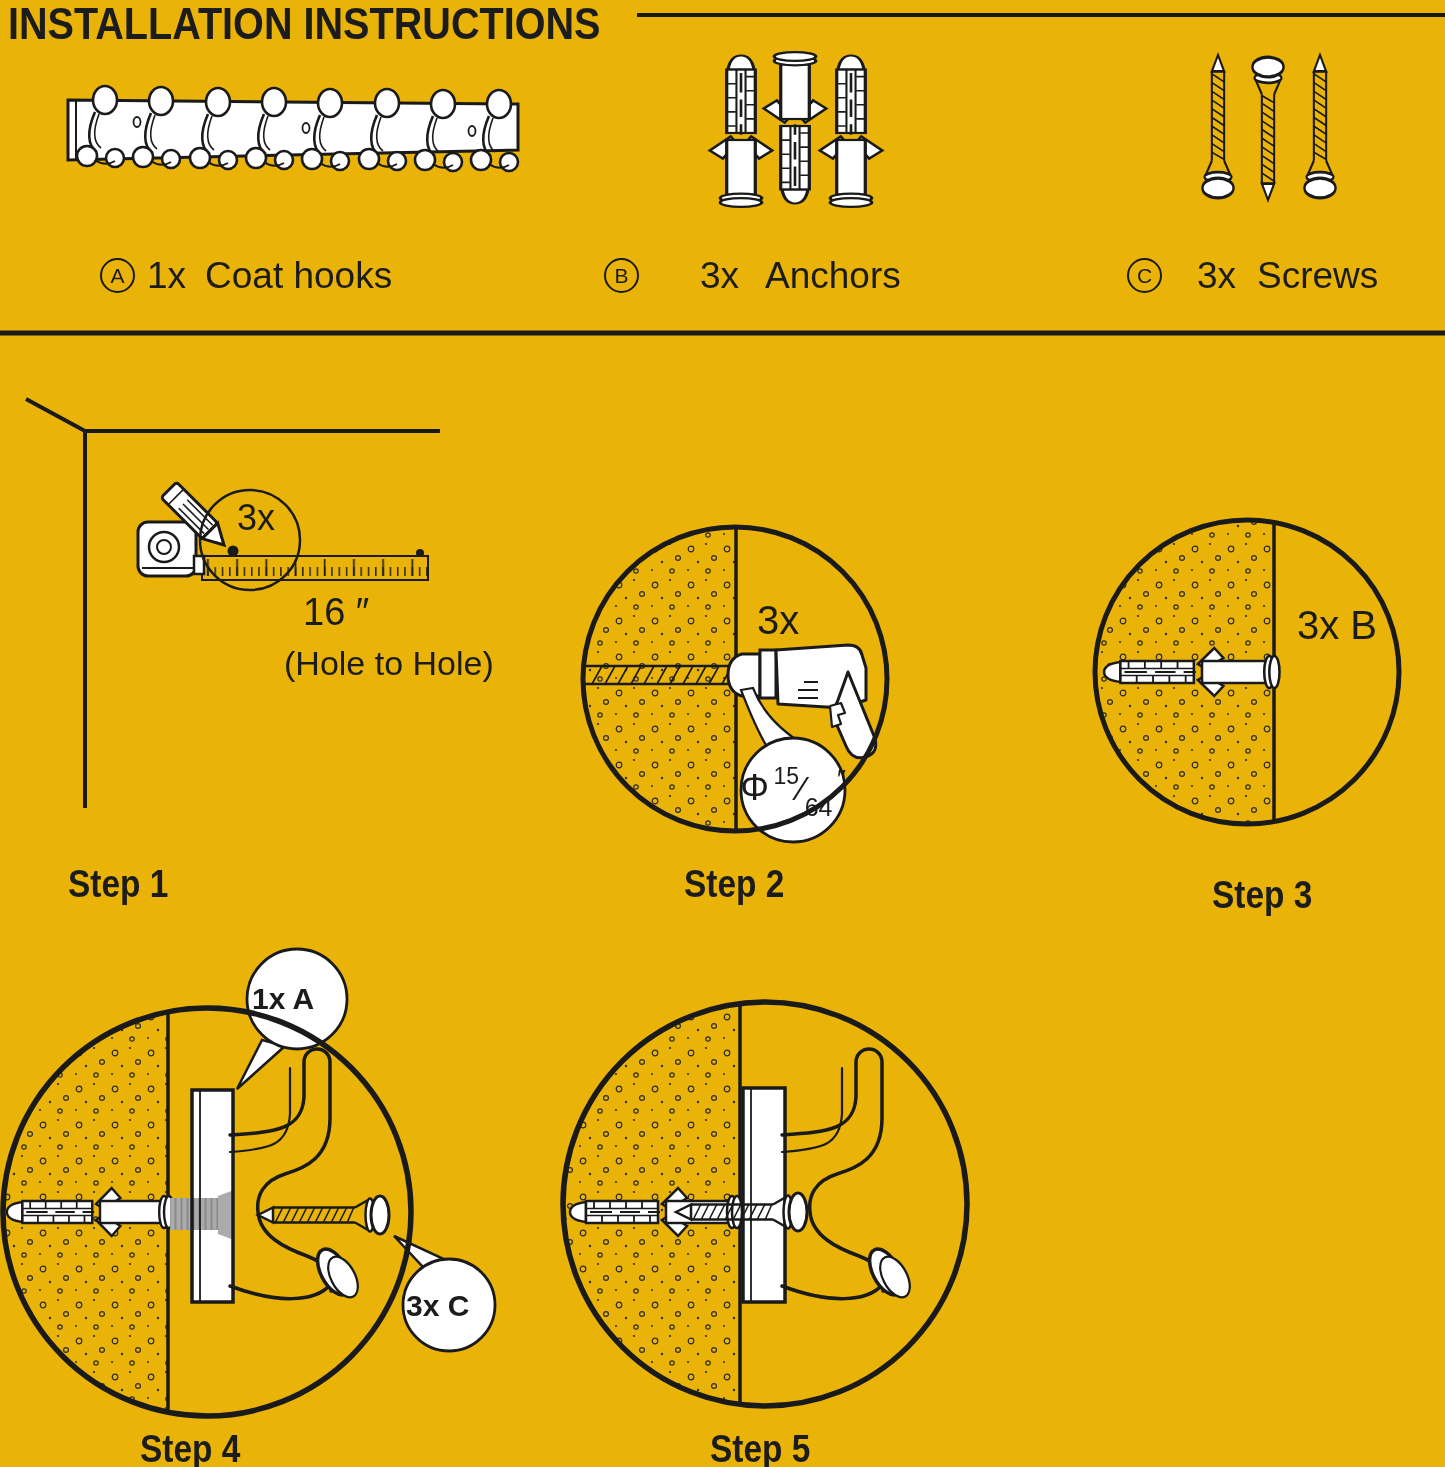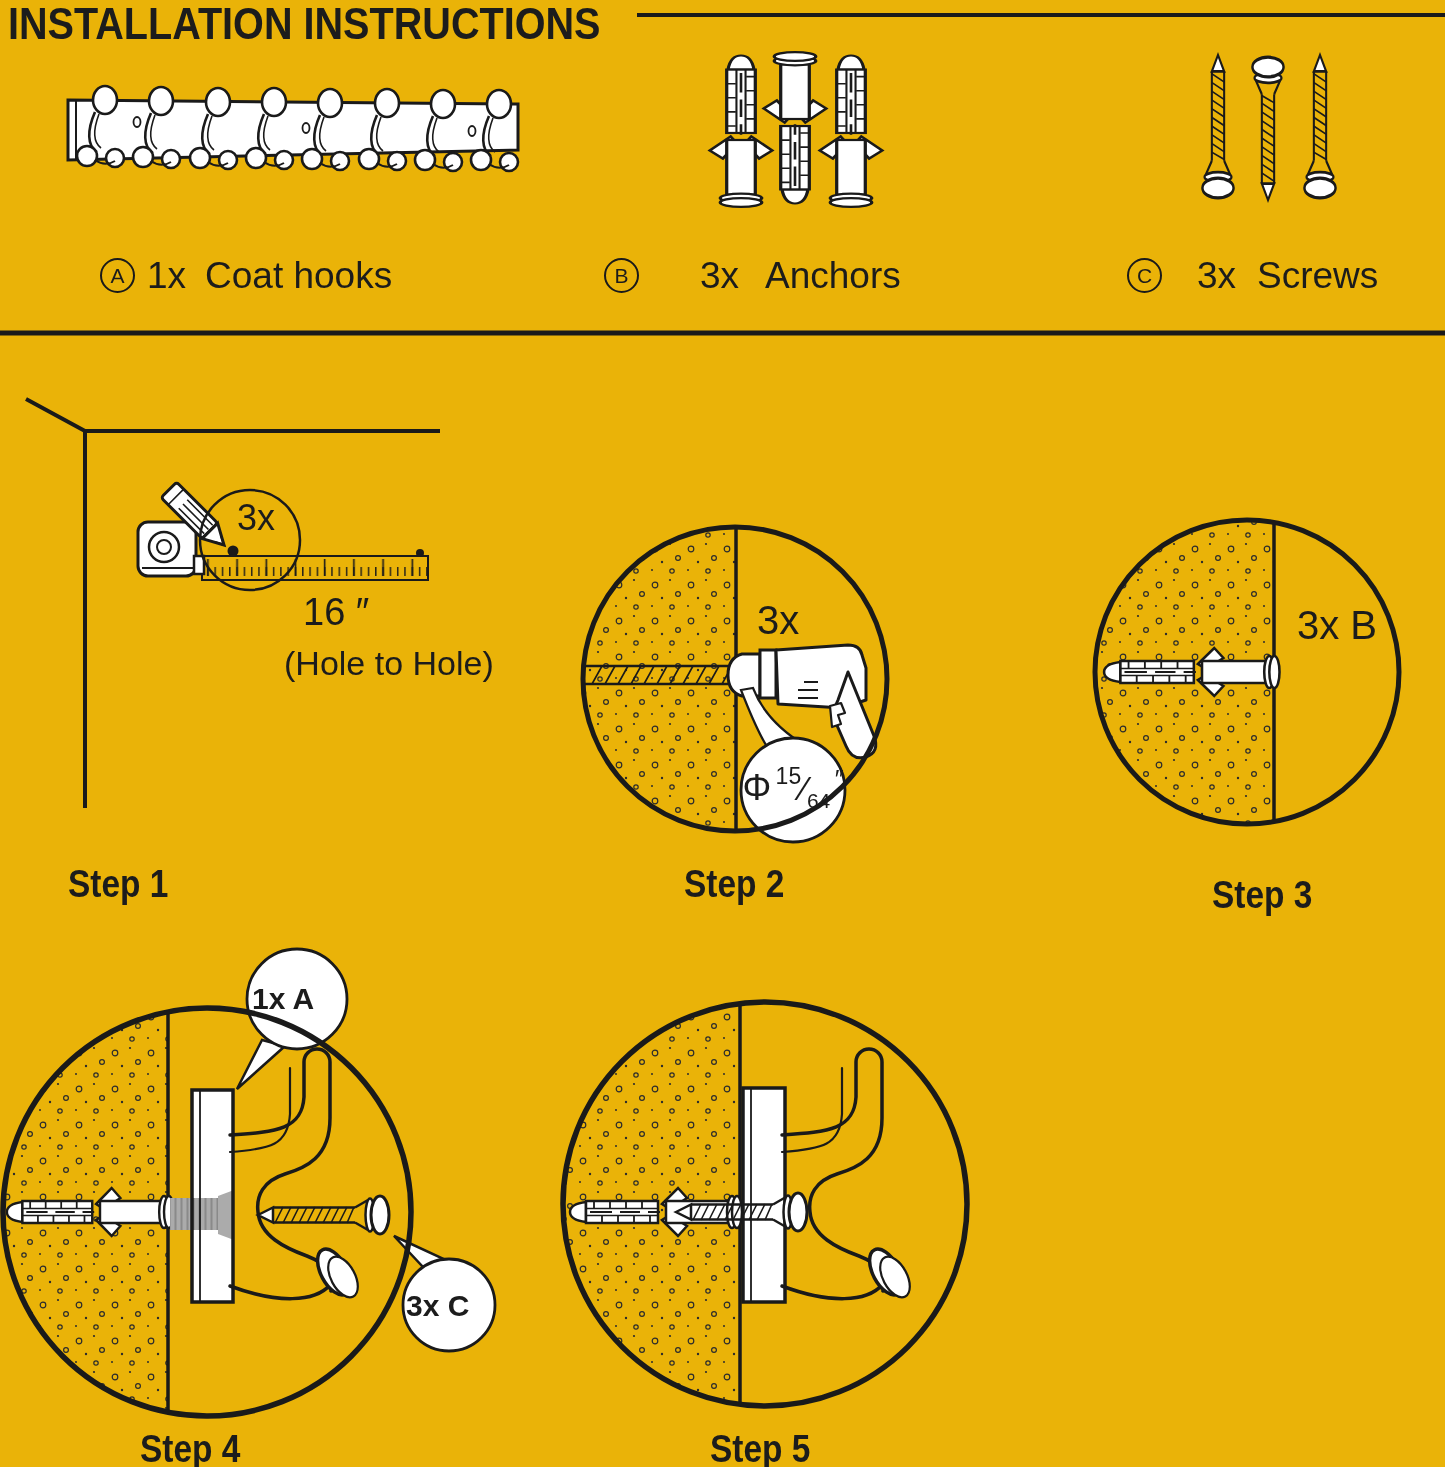--- a/index.html
+++ b/index.html
@@ -10,21 +10,21 @@
   .title{font-size:45px;font-weight:bold;letter-spacing:0;}
   .plabel{font-size:37px;}
   .steplabel{font-size:38px;font-weight:bold;}
   .badge{position:absolute;width:35px;height:35px;border:2.5px solid #1a1a1a;border-radius:50%;
          display:flex;align-items:center;justify-content:center;font-size:21px;box-sizing:border-box;}
   .qty36{font-size:36px;}
   .qty40{font-size:40px;}
   .center{text-align:center;}
   .callout-label{font-size:30px;font-weight:bold;}
   .frac sup{font-size:23px;position:relative;top:-10px;}
-  .frac sub{font-size:21px;position:relative;top:4px;}
+  .frac sub{font-size:25px;position:relative;top:12px;}
   .frac .slash{font-size:34px;}
   .phi{font-size:36px;}
   .dunit{font-size:25px;position:relative;top:-12px;}
   svg{position:absolute;left:0;top:0;}
 </style>
 </head>
 <body>
 
 <div class="page">
 

